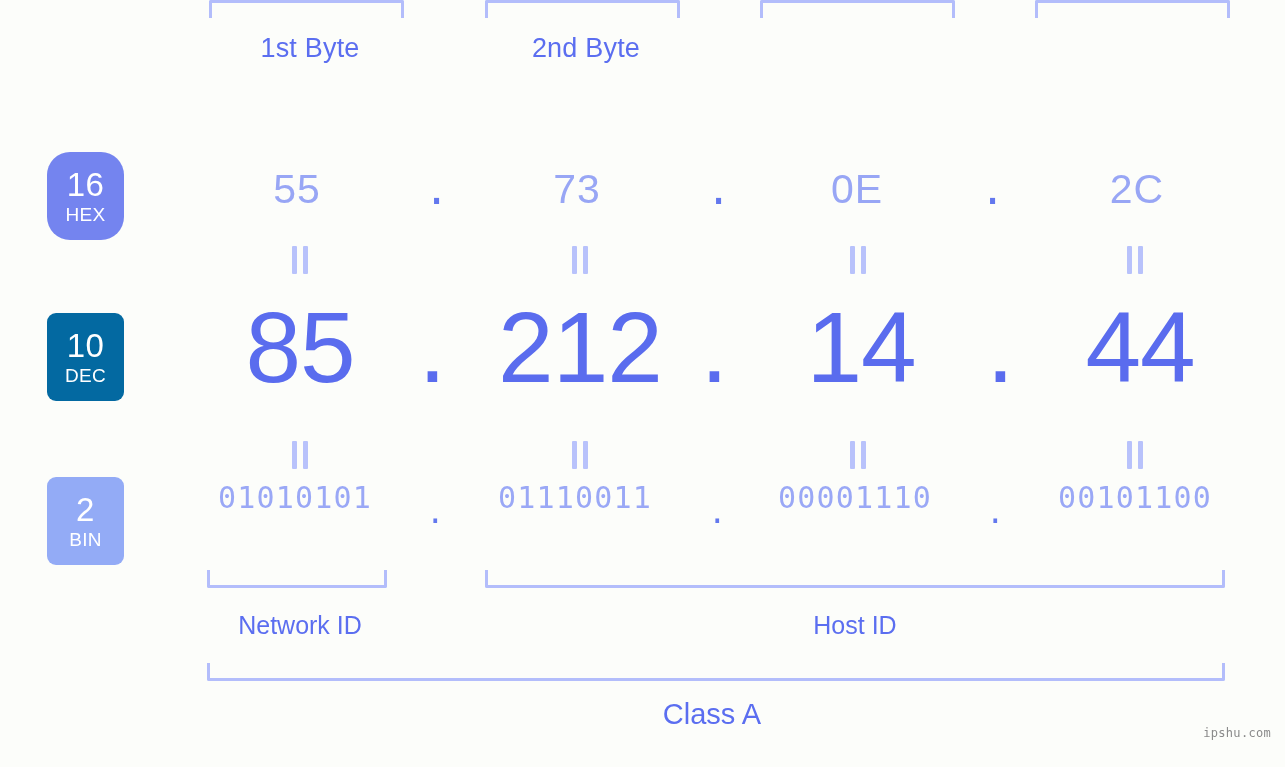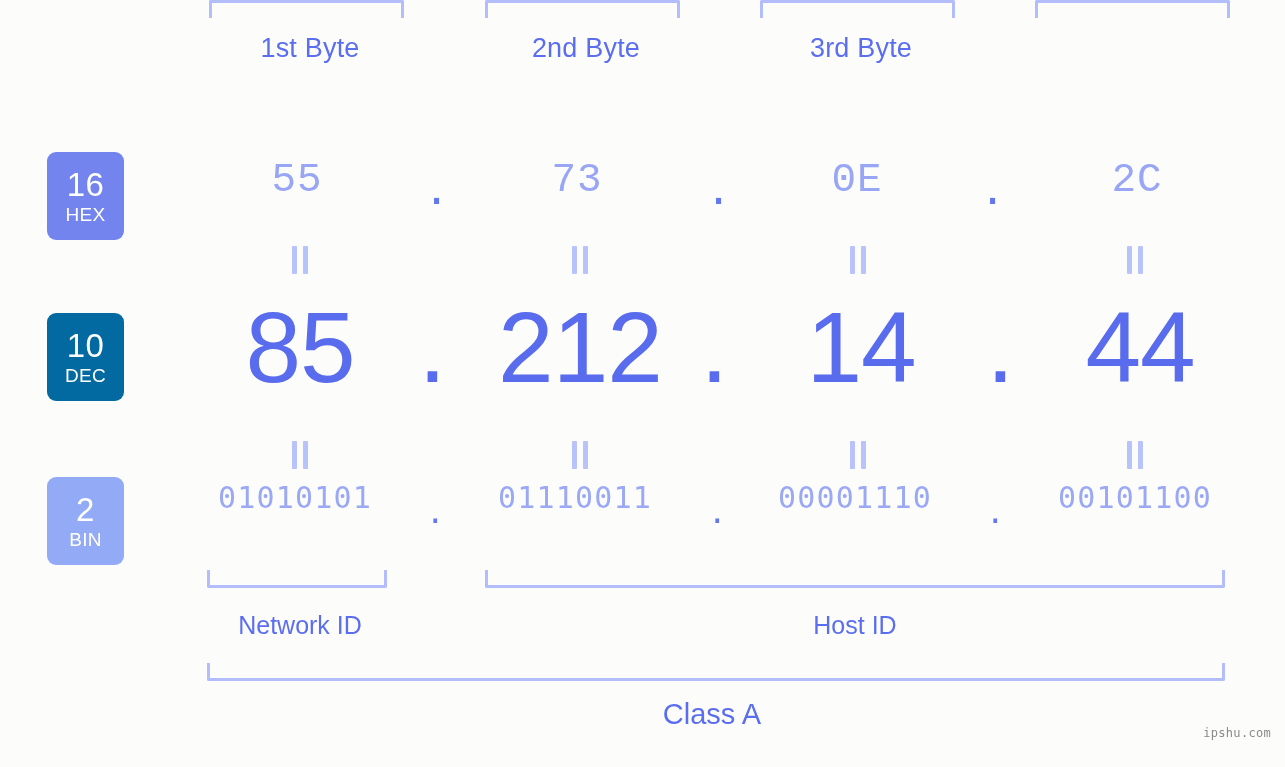--- a/index.html
+++ b/index.html
@@ -65,35 +65,35 @@
     font-size: 33px;
     font-weight: 400;
     letter-spacing: .5px;
   }
   .badge .abbr {
     font-size: 19px;
     font-weight: 400;
     margin-top: 4px;
     letter-spacing: .3px;
   }
-  .badge-hex { top: 152px; background: #7484ef; }
+  .badge-hex { top: 152px; background: #7484ef; border-radius: 23px; }
   .badge-dec { top: 313px; background: #0369a1; }
   .badge-bin { top: 477px; background: #93abf6; }
 
   
   .cell {
     position: absolute;
     text-align: center;
     white-space: nowrap;
   }
 
   .row-hex .cell {
-    top: 157px;
+    top: 166px;
     width: 260px;
-    font-family: Liberation Mono, monospace;
+    font-family: Liberation Sans, sans-serif;
     font-size: 41px;
     color: #98a6f5;
     letter-spacing: 1px;
   }
   .row-hex .dot {
     top: 176px;
     width: 40px;
     font-family: "DejaVu Sans Mono", monospace;
     font-size: 41px;
     color: #6378ee;
@@ -179,21 +179,20 @@
     letter-spacing: .3px;
   }
 </style>
 </head>
 <body>
 
 <div class="stage">
 
   <div class="byte-label" style="left:180px">1st Byte</div>
   <div class="byte-label" style="left:456px">2nd Byte</div>
-  <div class="byte-label" style="left:731px">3rd Byte</div>
 
   <div class="bracket-down" style="left:209px;  width:195px"></div>
   <div class="bracket-down" style="left:485px;  width:195px"></div>
   <div class="bracket-down" style="left:760px;  width:195px"></div>
   <div class="bracket-down" style="left:1035px; width:195px"></div>
 
   <div class="badge badge-hex">
     <span class="num">16</span>
     <span class="abbr">HEX</span>
   </div>

